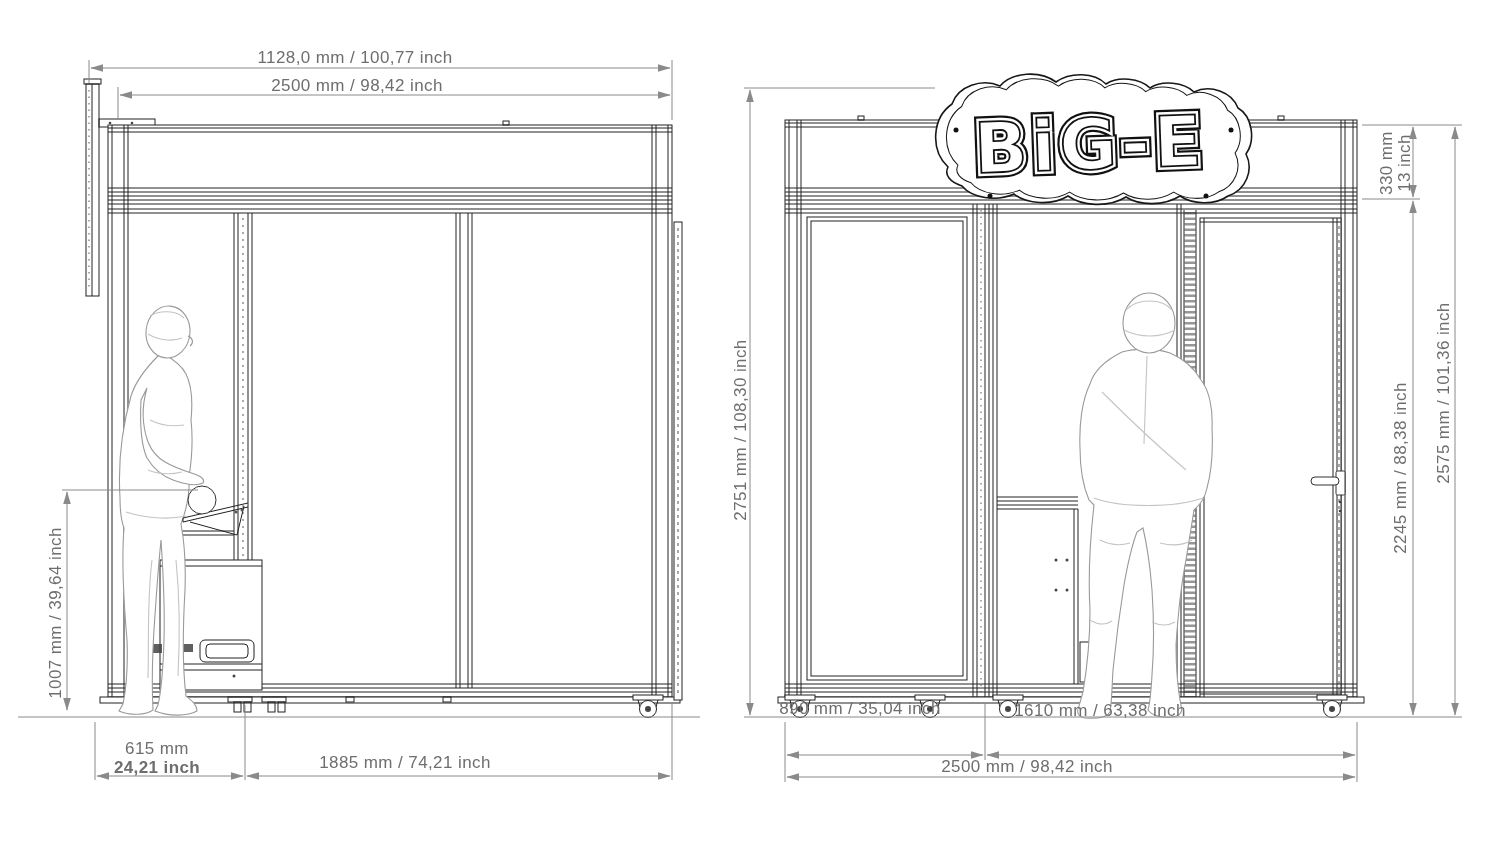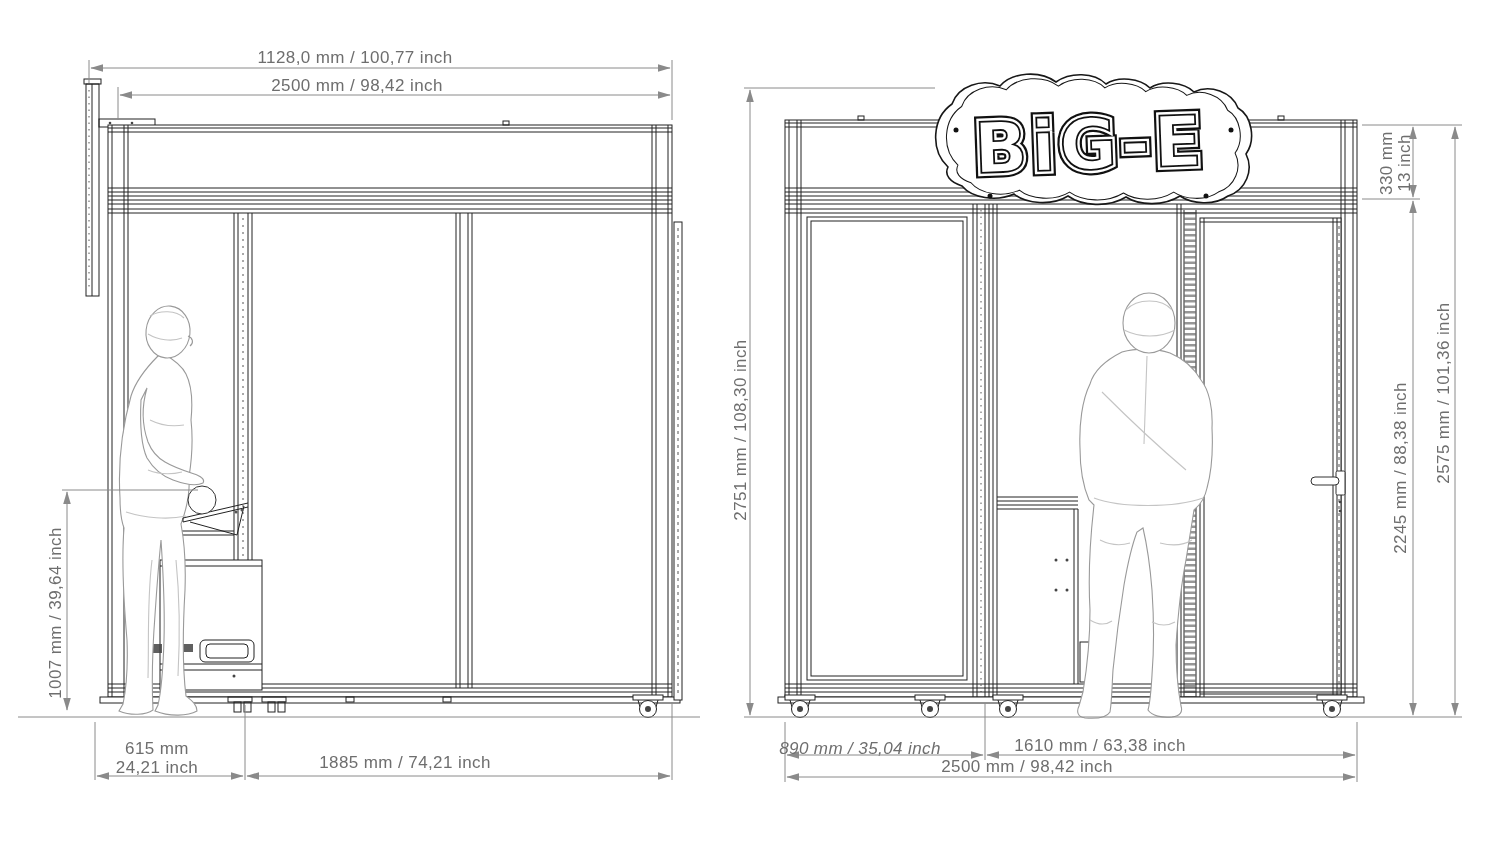--- a/index.html
+++ b/index.html
@@ -294,25 +294,25 @@
     <line x1="787" y1="755" x2="983" y2="755" marker-start="url(#arr)" marker-end="url(#arr)"></line>
     <line x1="987" y1="755" x2="1355" y2="755" marker-start="url(#arr)" marker-end="url(#arr)"></line>
     <line x1="787" y1="777" x2="1355" y2="777" marker-start="url(#arr)" marker-end="url(#arr)"></line>
   </g>
 </svg>
 
 <div class="dl" style="left:355px;top:57px;">1128,0 mm / 100,77 inch</div>
 <div class="dl" style="left:357px;top:85px;">2500 mm / 98,42 inch</div>
 <div class="dl dlv" style="left:55px;top:613px;">1007 mm / 39,64 inch</div>
 <div class="dl" style="left:157px;top:748px;text-align:right;">615 mm</div>
-<div class="dl" style="left:157px;top:767px;">24,21 inch</div>
+<div class="dl" style="left:157px;top:767px;font-weight:bold;">24,21 inch</div>
 <div class="dl" style="left:405px;top:762px;">1885 mm / 74,21 inch</div>
 
 <div class="dl dlv" style="left:740px;top:430px;">2751 mm / 108,30 inch</div>
 <div class="dl dlv" style="left:1386px;top:163px;">330 mm</div>
 <div class="dl dlv" style="left:1404px;top:163px;">13 inch</div>
 <div class="dl dlv" style="left:1400px;top:468px;">2245 mm / 88,38 inch</div>
 <div class="dl dlv" style="left:1443px;top:393px;">2575 mm / 101,36 inch</div>
-<div class="dl" style="left:860px;top:748px;font-style:italic;">890 mm / 35,04 inch</div>
-<div class="dl" style="left:1100px;top:745px;">1610 mm / 63,38 inch</div>
+<div class="dl" style="left:860px;top:708px;">890 mm / 35,04 inch</div>
+<div class="dl" style="left:1100px;top:710px;">1610 mm / 63,38 inch</div>
 <div class="dl" style="left:1027px;top:766px;">2500 mm / 98,42 inch</div>
 
 </div>
 
 </body></html>

